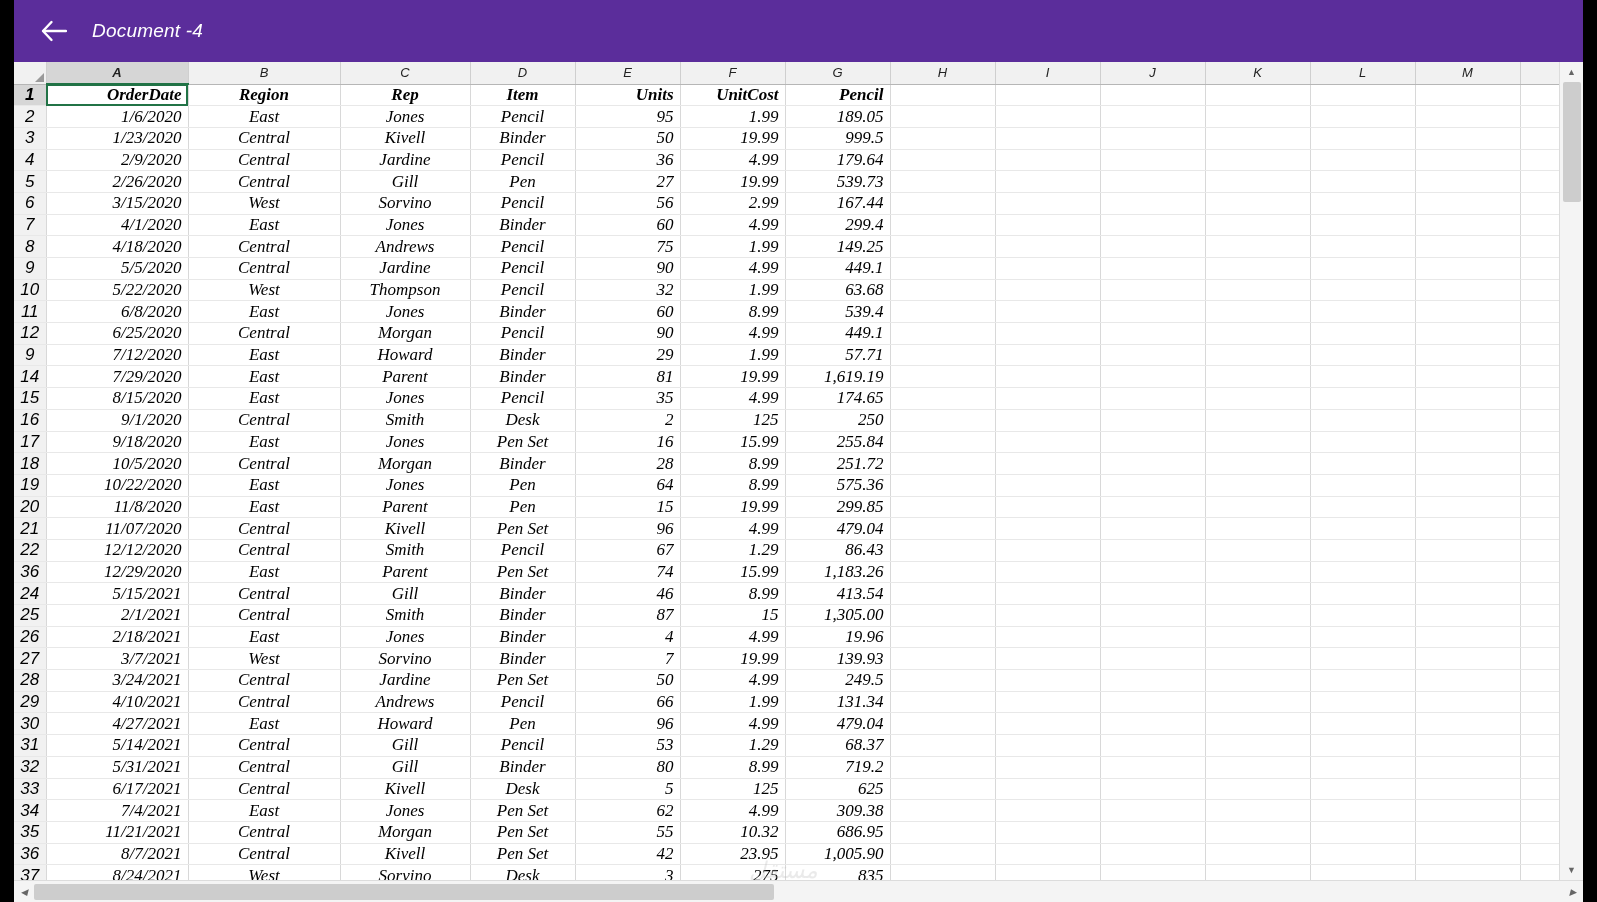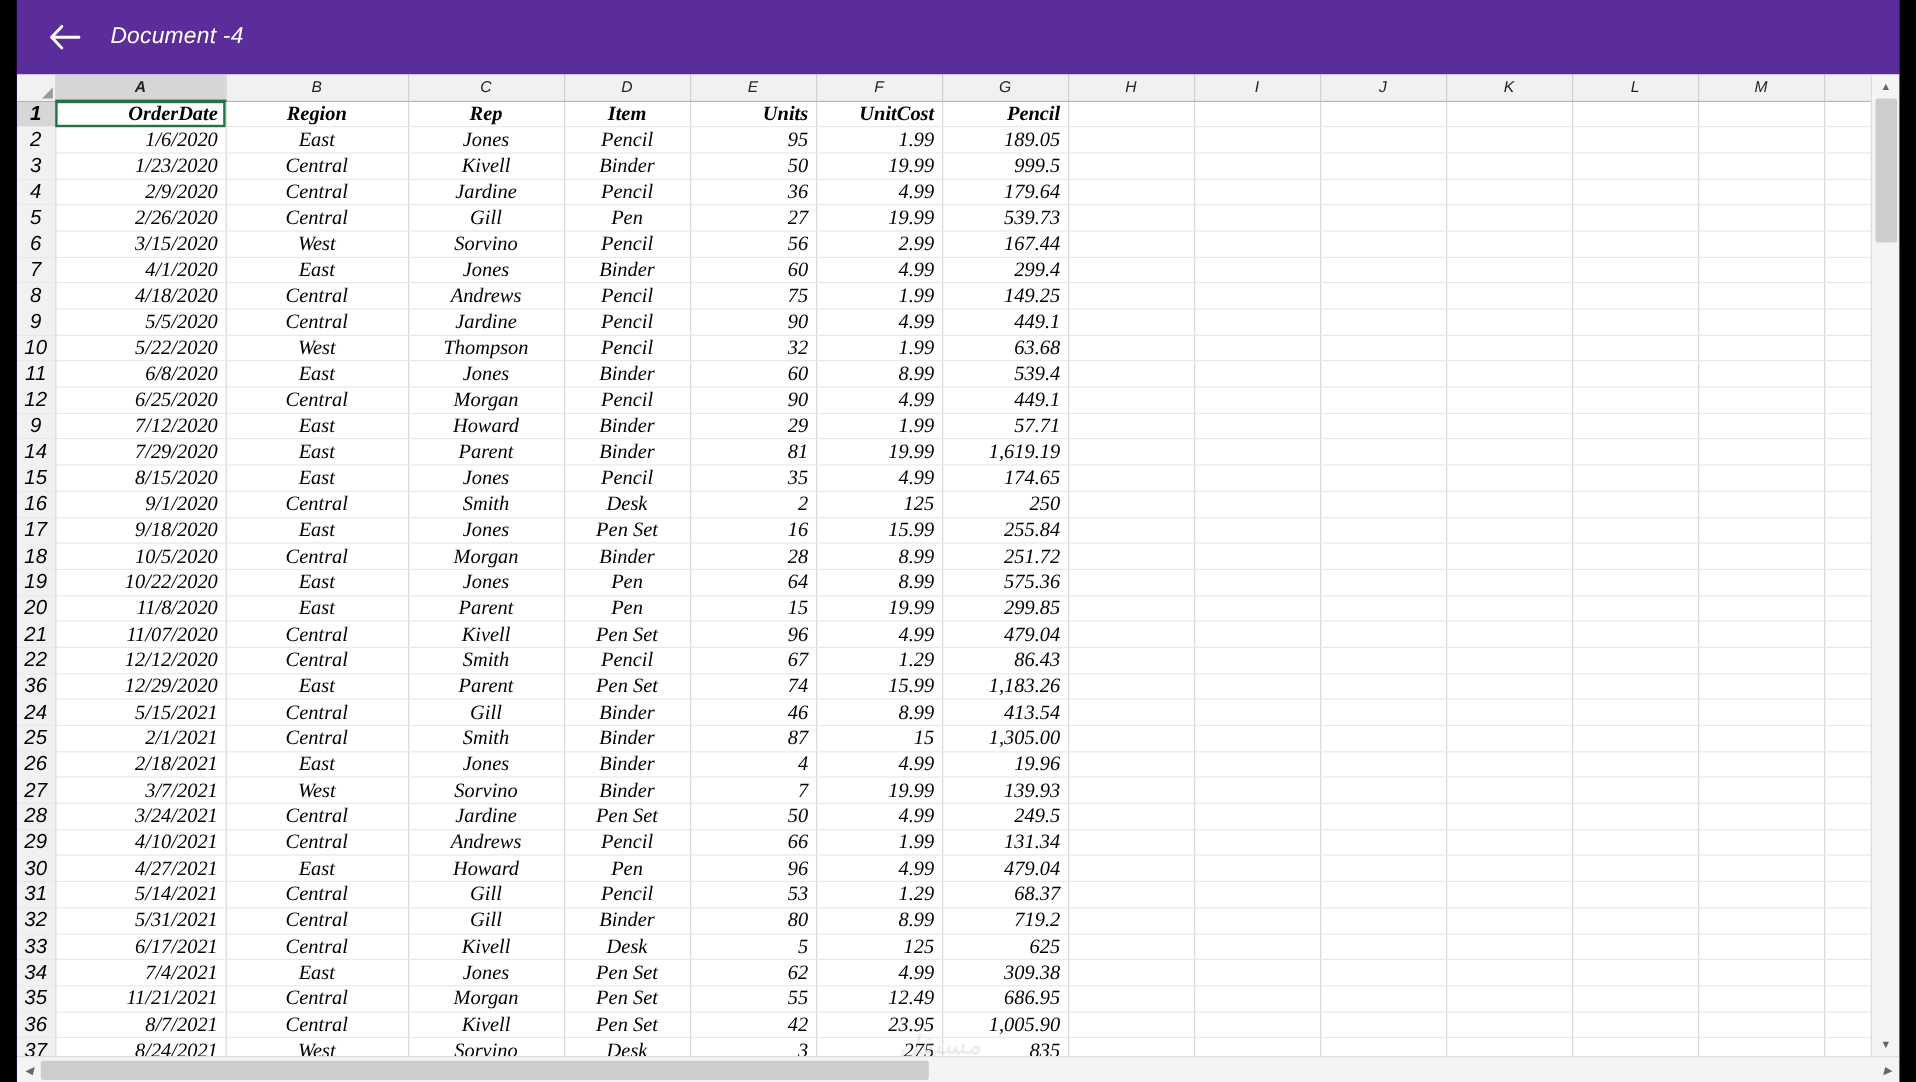--- a/index.html
+++ b/index.html
@@ -866,21 +866,21 @@
                   <td></td>
                   <td></td>
                 </tr>
                 <tr>
                   <td class="rowhead">35</td>
                   <td class="num">11/21/2021</td>
                   <td class="ctr">Central</td>
                   <td class="ctr">Morgan</td>
                   <td class="ctr">Pen Set</td>
                   <td class="num">55</td>
-                  <td class="num">12.49</td>
+                  <td class="num">10.32</td>
                   <td class="num">686.95</td>
                   <td></td>
                   <td></td>
                   <td></td>
                   <td></td>
                   <td></td>
                   <td></td>
                   <td></td>
                 </tr>
                 <tr>

